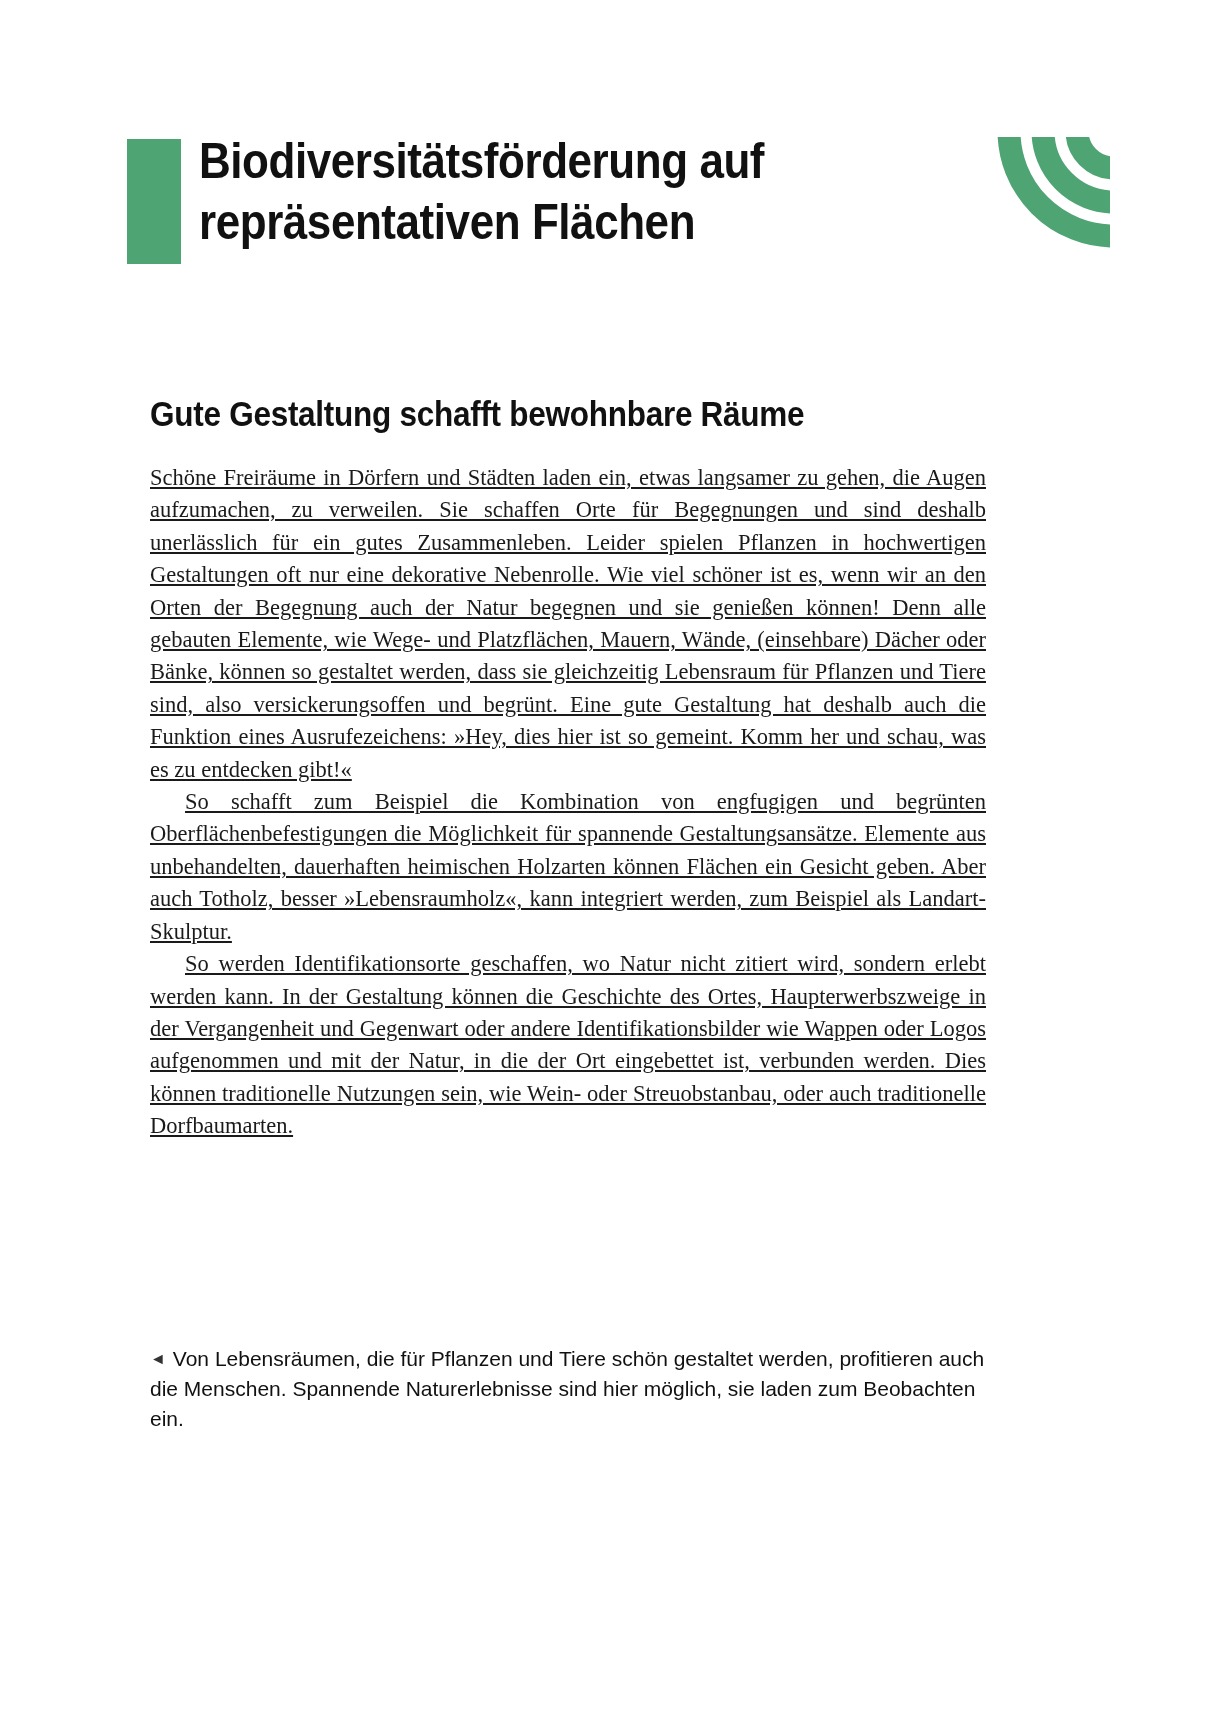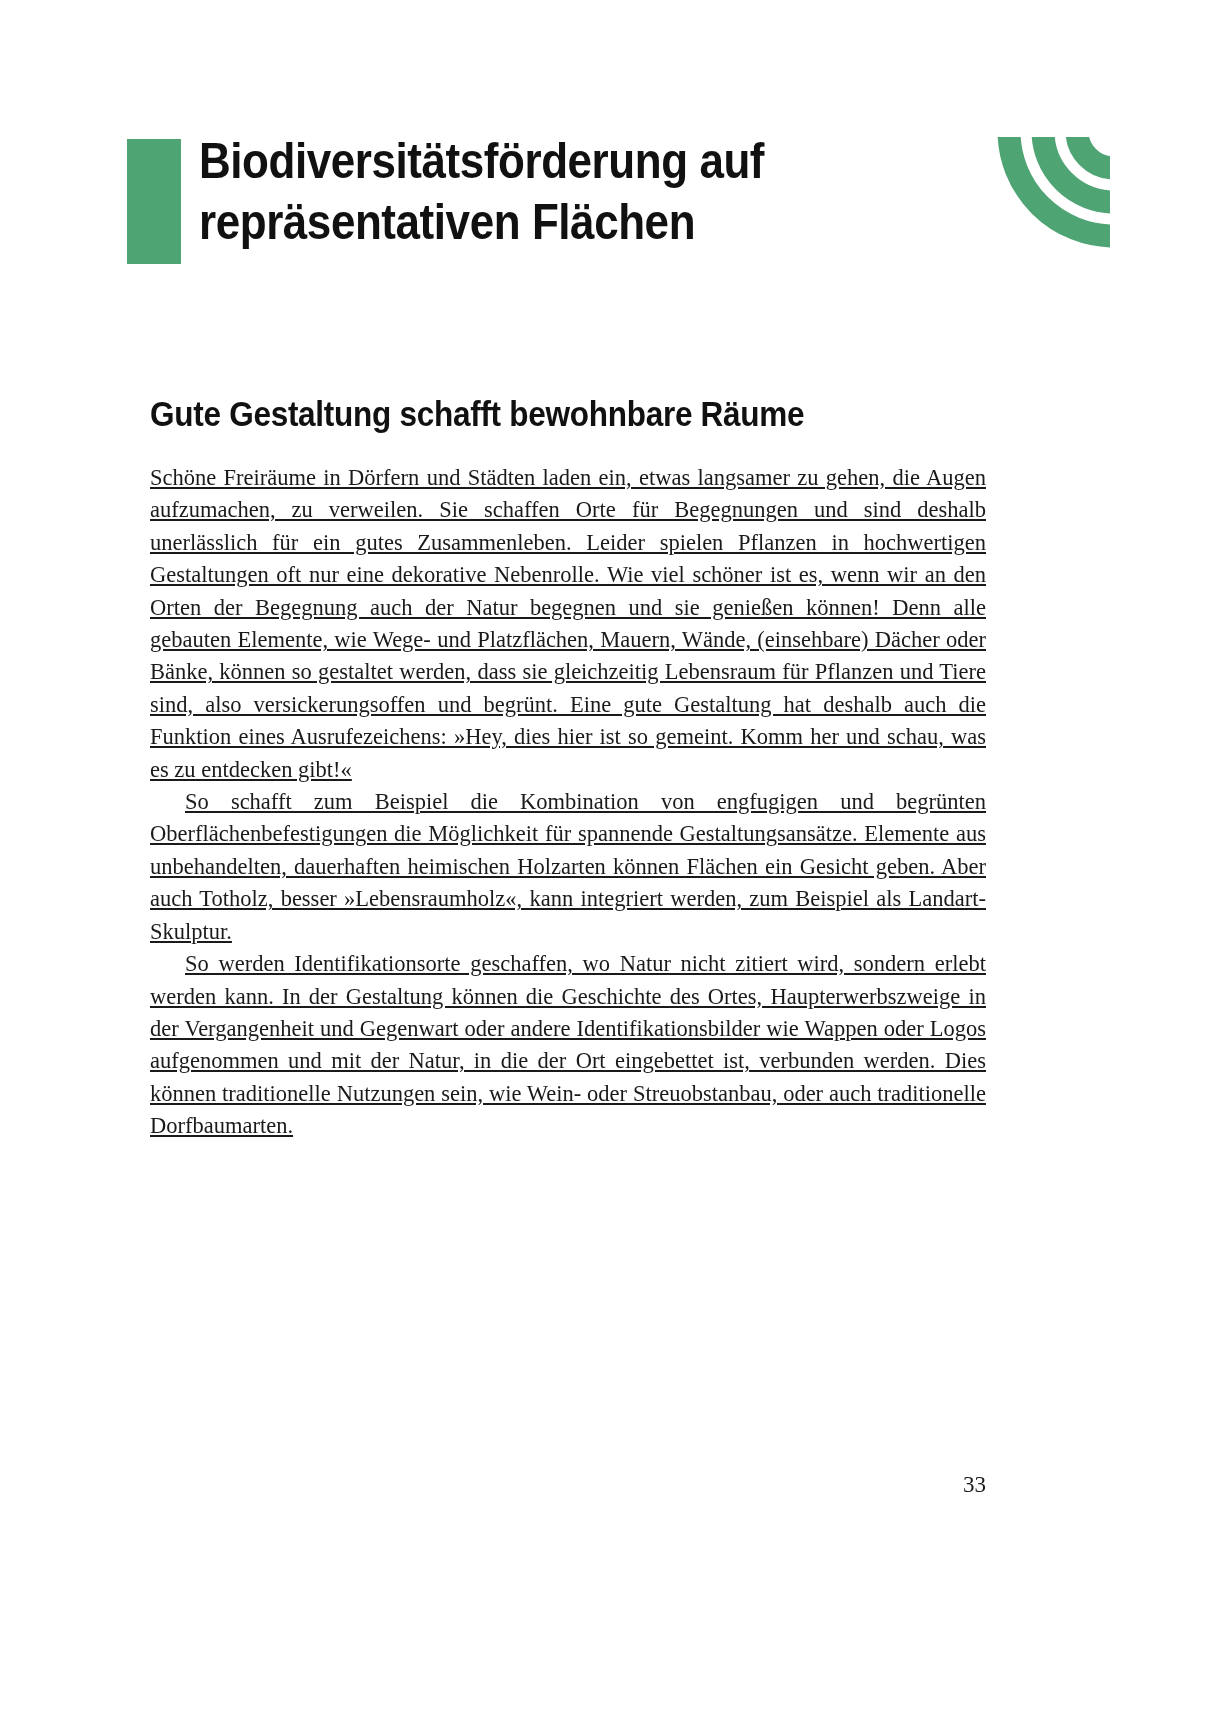--- a/index.html
+++ b/index.html
@@ -122,16 +122,18 @@
   </div>
 
   <h2 class="section-heading">Gute Gestaltung schafft bewohnbare Räume</h2>
 
   <div class="body-copy">
     <p>Schöne Freiräume in Dörfern und Städten laden ein, etwas langsamer zu gehen, die Augen aufzumachen, zu verweilen. Sie schaffen Orte für Begegnungen und sind deshalb unerlässlich für ein gutes Zusammenleben. Leider spielen Pflanzen in hochwertigen Gestaltungen oft nur eine dekorative Nebenrolle. Wie viel schöner ist es, wenn wir an den Orten der Begegnung auch der Natur begegnen und sie genießen können! Denn alle gebauten Elemente, wie Wege- und Platzflächen, Mauern, Wände, (einsehbare) Dächer oder Bänke, können so gestaltet werden, dass sie gleichzeitig Lebensraum für Pflanzen und Tiere sind, also versickerungsoffen und begrünt. Eine gute Gestaltung hat deshalb auch die Funktion eines Ausrufezeichens: »Hey, dies hier ist so gemeint. Komm her und schau, was es zu entdecken gibt!«</p>
     <p class="par-indent">So schafft zum Beispiel die Kombination von engfugigen und begrünten Oberflächenbefestigungen die Möglichkeit für spannende Gestaltungsansätze. Elemente aus unbehandelten, dauerhaften heimischen Holzarten können Flächen ein Gesicht geben. Aber auch Totholz, besser »Lebensraumholz«, kann integriert werden, zum Beispiel als Landart-Skulptur.</p>
     <p class="par-indent">So werden Identifikationsorte geschaffen, wo Natur nicht zitiert wird, sondern erlebt werden kann. In der Gestaltung können die Geschichte des Ortes, Haupterwerbszweige in der Vergangenheit und Gegenwart oder andere Identifikationsbilder wie Wappen oder Logos aufgenommen und mit der Natur, in die der Ort eingebettet ist, verbunden werden. Dies können traditionelle Nutzungen sein, wie Wein- oder Streuobstanbau, oder auch traditionelle Dorfbaumarten.</p>
   </div>
 
+  <div class="caption">
+    <span class="marker">◄</span><span>Von Lebensräumen, die für Pflanzen und Tiere schön gestaltet werden, profitieren auch die Menschen. Spannende Naturerlebnisse sind hier möglich, sie laden zum Beobachten ein.</span>
+  </div>
 
-  <div class="page-number">33</div>
 
 </div>
 
 </body></html>

